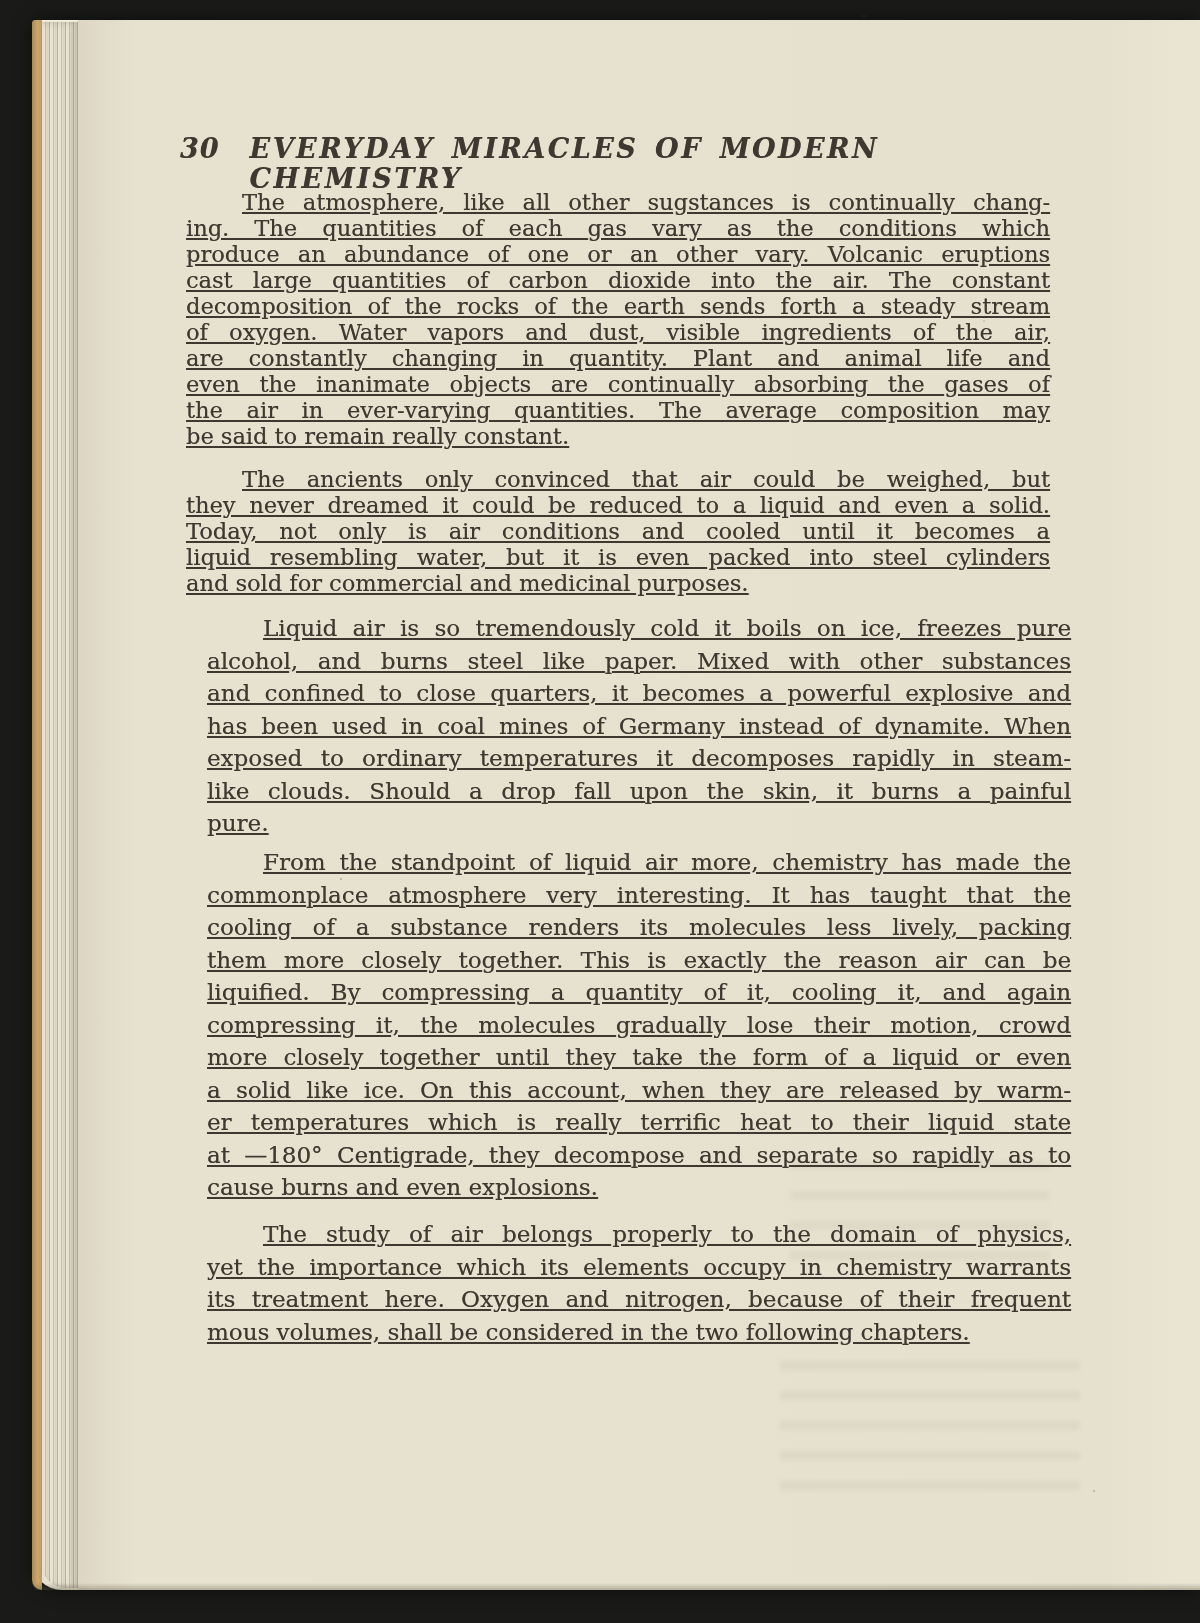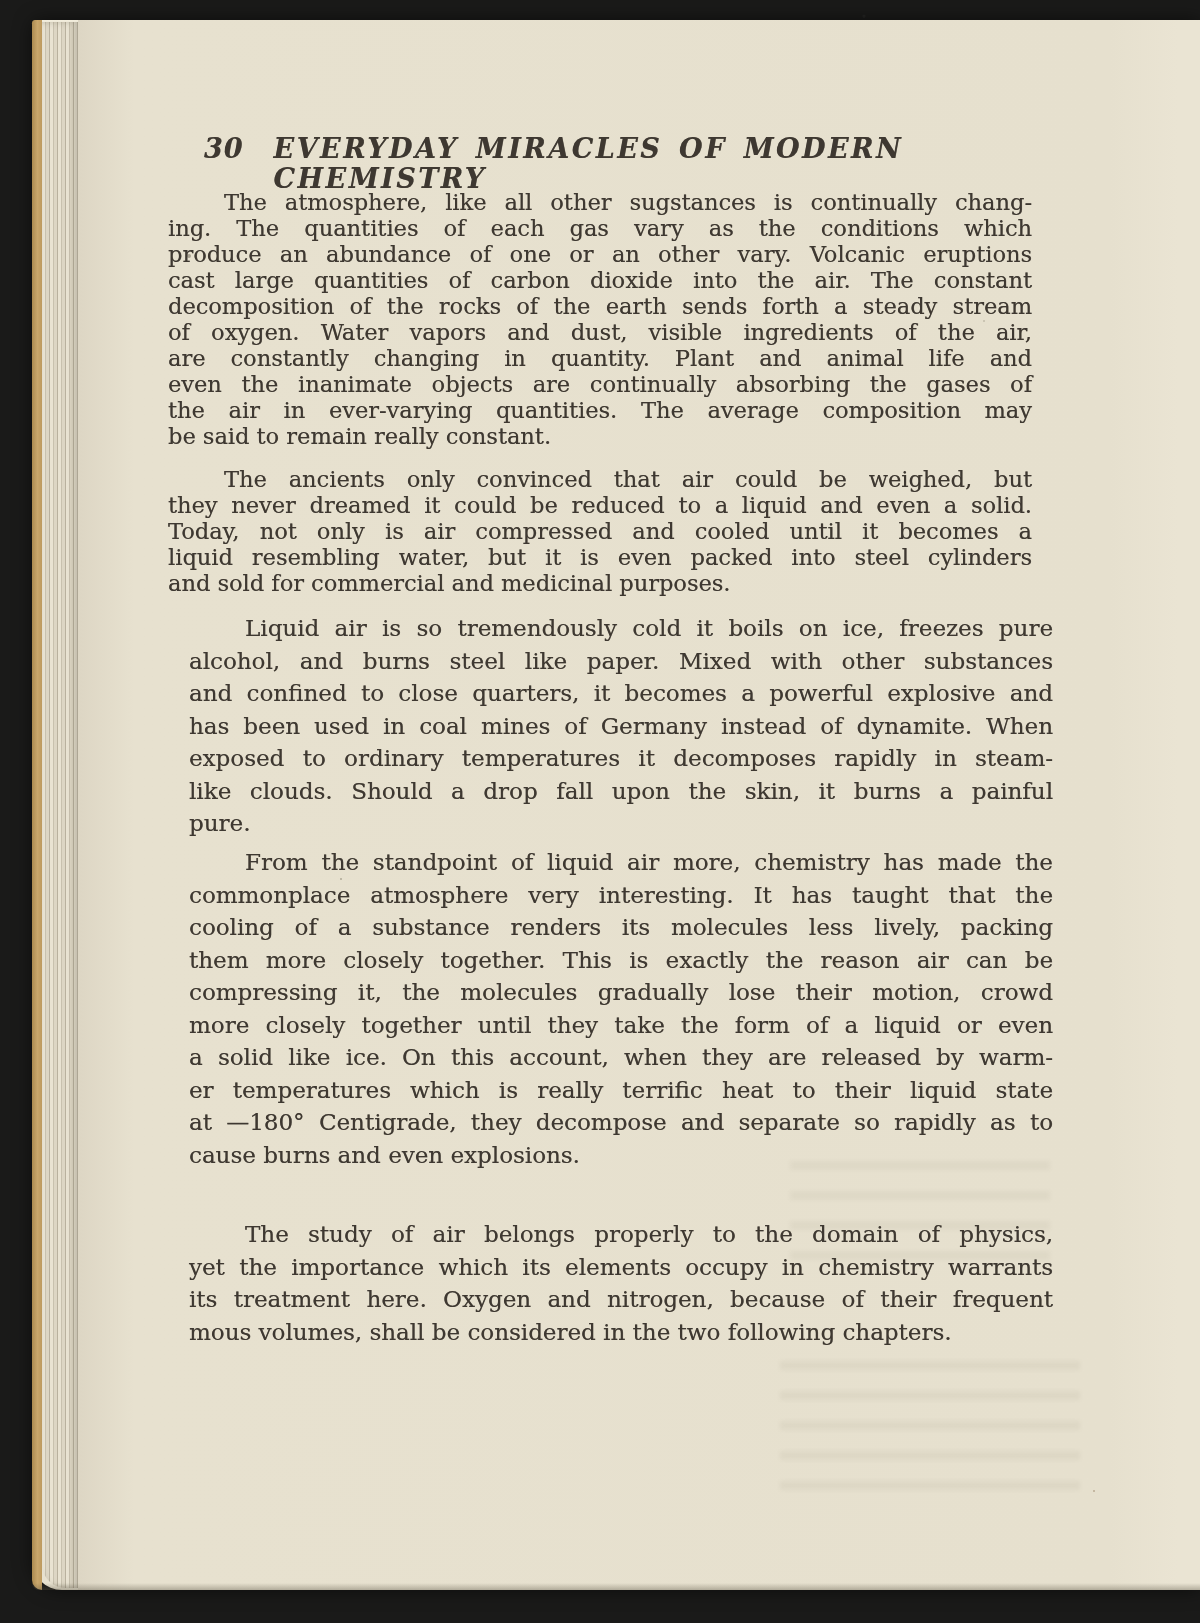--- a/index.html
+++ b/index.html
@@ -57,27 +57,27 @@
   .st-b{right:150px;top:1120px;width:260px;height:120px;opacity:.05;}
   .specks{position:absolute;width:2px;height:2px;border-radius:50%;background:transparent;
     box-shadow:110px 235px 0 1px rgba(90,84,68,.45),
                262px 858px 0 0 rgba(90,84,68,.4),
                1015px 1470px 0 0 rgba(122,90,60,.4),
                352px 1140px 0 0 rgba(90,84,68,.3),
                905px 300px 0 0 rgba(90,84,68,.25);}
   
   .ink{color:#3e3831;text-shadow:.25px 0 0 rgba(62,56,49,.6);}
   .running-head{
-    position:absolute;left:204px;top:134px;width:860px;
+    position:absolute;left:180px;top:134px;width:860px;
     display:flex;align-items:baseline;gap:30px;
     font-style:italic;font-weight:bold;font-size:27px;line-height:30px;
     letter-spacing:2.5px;word-spacing:5px;
   }
   .folio{letter-spacing:1px;}
-  .paragraph{position:absolute;left:168px;width:864px;}
+  .paragraph{position:absolute;left:186px;width:864px;text-decoration:underline;}
   .p-tight{font-size:22.5px;line-height:26px;}
   .p-loose{font-size:23px;line-height:32.5px;margin-left:21px;}
   .pn1{top:189px;} .pn2{top:466px;} .pn3{top:612px;} .pn4{top:846px;} .pn5{top:1218px;}
   .pline{text-align:justify;text-align-last:justify;white-space:normal;}
   .pline.first{text-indent:56px;}
   .pline.plast{text-align-last:left;}
 </style>
 </head>
 <body>
 
@@ -107,38 +107,39 @@
         <div class="pline">decomposition of the rocks of the earth sends forth a steady stream</div>
         <div class="pline">of oxygen. Water vapors and dust, visible ingredients of the air,</div>
         <div class="pline">are constantly changing in quantity. Plant and animal life and</div>
         <div class="pline">even the inanimate objects are continually absorbing the gases of</div>
         <div class="pline">the air in ever-varying quantities. The average composition may</div>
         <div class="pline plast">be said to remain really constant.</div>
       </div>
       <div class="paragraph ink p-tight pn2">
         <div class="pline first">The ancients only convinced that air could be weighed, but</div>
         <div class="pline">they never dreamed it could be reduced to a liquid and even a solid.</div>
-        <div class="pline">Today, not only is air compressed and cooled until it becomes a</div>
+        <div class="pline">Today, not only is air conditions and cooled until it becomes a</div>
         <div class="pline">liquid resembling water, but it is even packed into steel cylinders</div>
         <div class="pline plast">and sold for commercial and medicinal purposes.</div>
       </div>
       <div class="paragraph ink p-loose pn3">
         <div class="pline first">Liquid air is so tremendously cold it boils on ice, freezes pure</div>
         <div class="pline">alcohol, and burns steel like paper. Mixed with other substances</div>
         <div class="pline">and confined to close quarters, it becomes a powerful explosive and</div>
         <div class="pline">has been used in coal mines of Germany instead of dynamite. When</div>
         <div class="pline">exposed to ordinary temperatures it decomposes rapidly in steam-</div>
         <div class="pline">like clouds. Should a drop fall upon the skin, it burns a painful</div>
         <div class="pline plast">pure.</div>
       </div>
       <div class="paragraph ink p-loose pn4">
         <div class="pline first">From the standpoint of liquid air more, chemistry has made the</div>
         <div class="pline">commonplace atmosphere very interesting. It has taught that the</div>
         <div class="pline">cooling of a substance renders its molecules less lively, packing</div>
         <div class="pline">them more closely together. This is exactly the reason air can be</div>
+        <div class="pline">liquified. By compressing a quantity of it, cooling it, and again</div>
         <div class="pline">compressing it, the molecules gradually lose their motion, crowd</div>
         <div class="pline">more closely together until they take the form of a liquid or even</div>
         <div class="pline">a solid like ice. On this account, when they are released by warm-</div>
         <div class="pline">er temperatures which is really terrific heat to their liquid state</div>
         <div class="pline">at —180° Centigrade, they decompose and separate so rapidly as to</div>
         <div class="pline plast">cause burns and even explosions.</div>
       </div>
       <div class="paragraph ink p-loose pn5">
         <div class="pline first">The study of air belongs properly to the domain of physics,</div>
         <div class="pline">yet the importance which its elements occupy in chemistry warrants</div>

